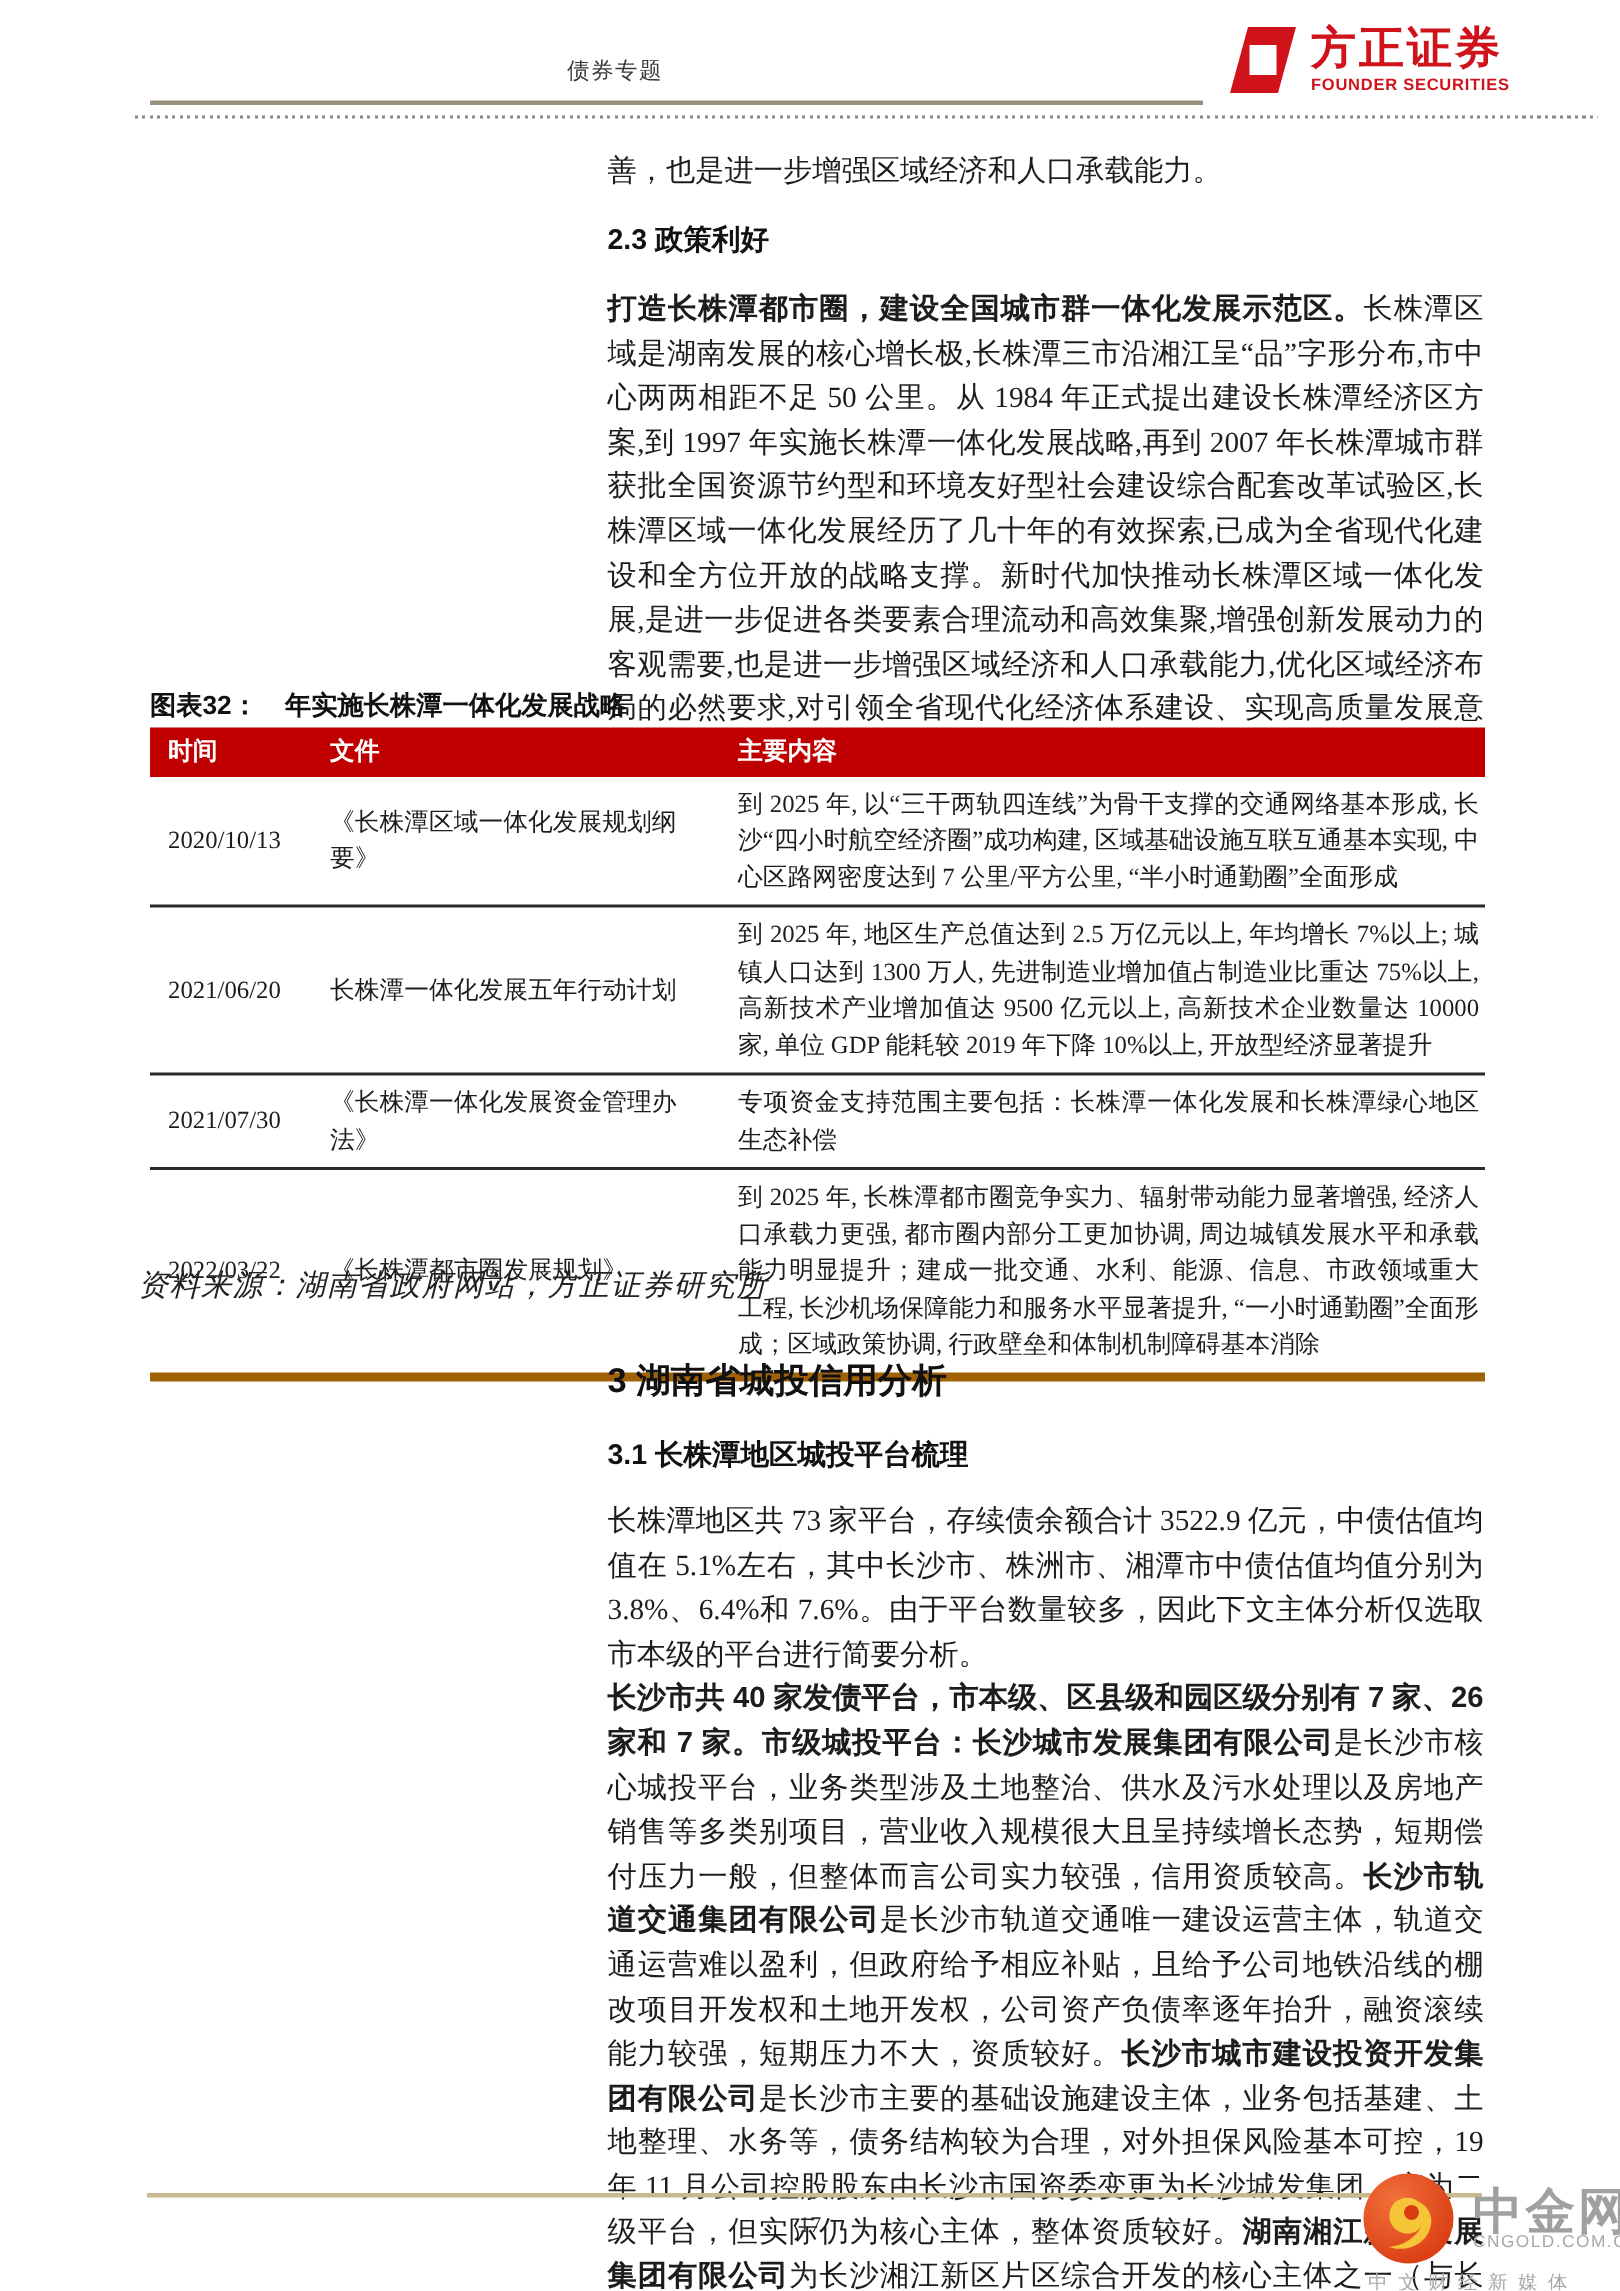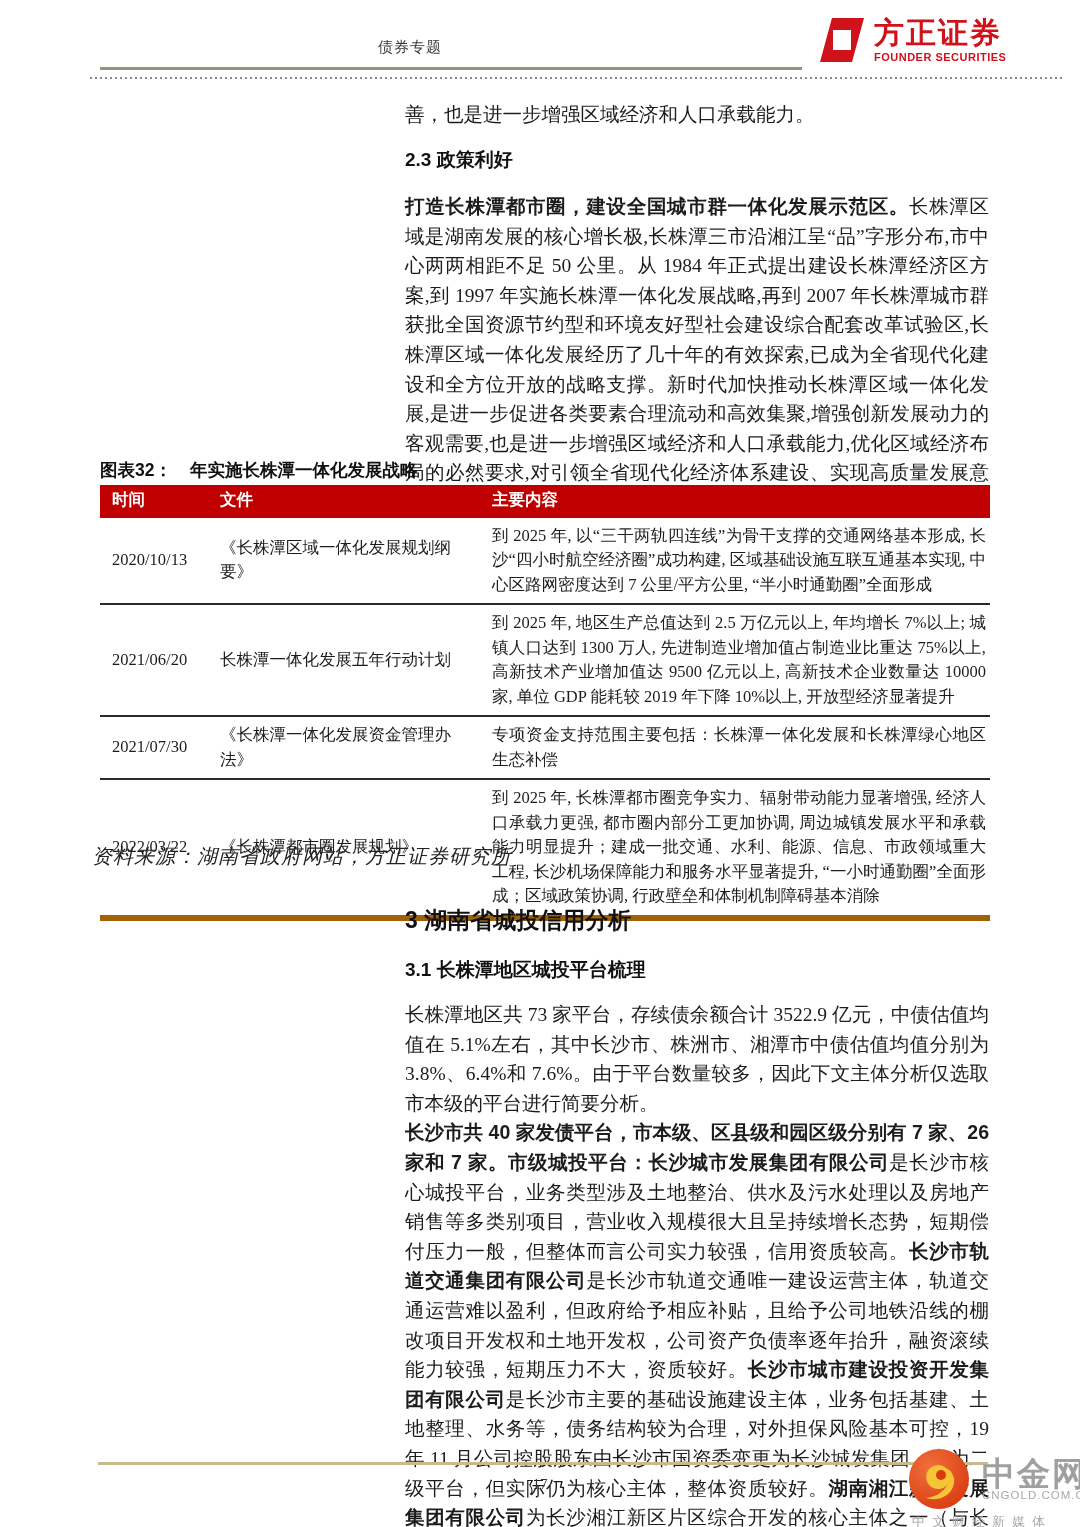--- a/index.html
+++ b/index.html
@@ -46,21 +46,21 @@
   .fig-label .fig-title { margin-left:18px; }
   .ptable {
     position:absolute; left:100px; top:485px; width:890px;
     border-collapse:collapse; table-layout:fixed;
     font-size:16.5px; line-height:24.5px;
   }
   .ptable col.c-date { width:108px; }
   .ptable col.c-doc  { width:272px; }
   .ptable thead th {
     background:#c00000; color:#ffffff; text-align:left;
-    font-family:Liberation Mono, monospace; font-weight:bold; font-size:16.5px;
+    font-family:Liberation Sans, sans-serif; font-weight:bold; font-size:16.5px;
     padding:4px 10px 4px 12px; height:29px;
   }
   .ptable tbody td {
     vertical-align:middle; padding:6px 10px 6px 12px;
     border-bottom:2px solid #2a2a2a;
   }
   .ptable tbody tr:last-child td { border-bottom:6px solid #a16207; }
   .ptable td.cell-content { text-align:justify; padding-right:4px; }
   .source {
     position:absolute; left:92px; top:843px;

